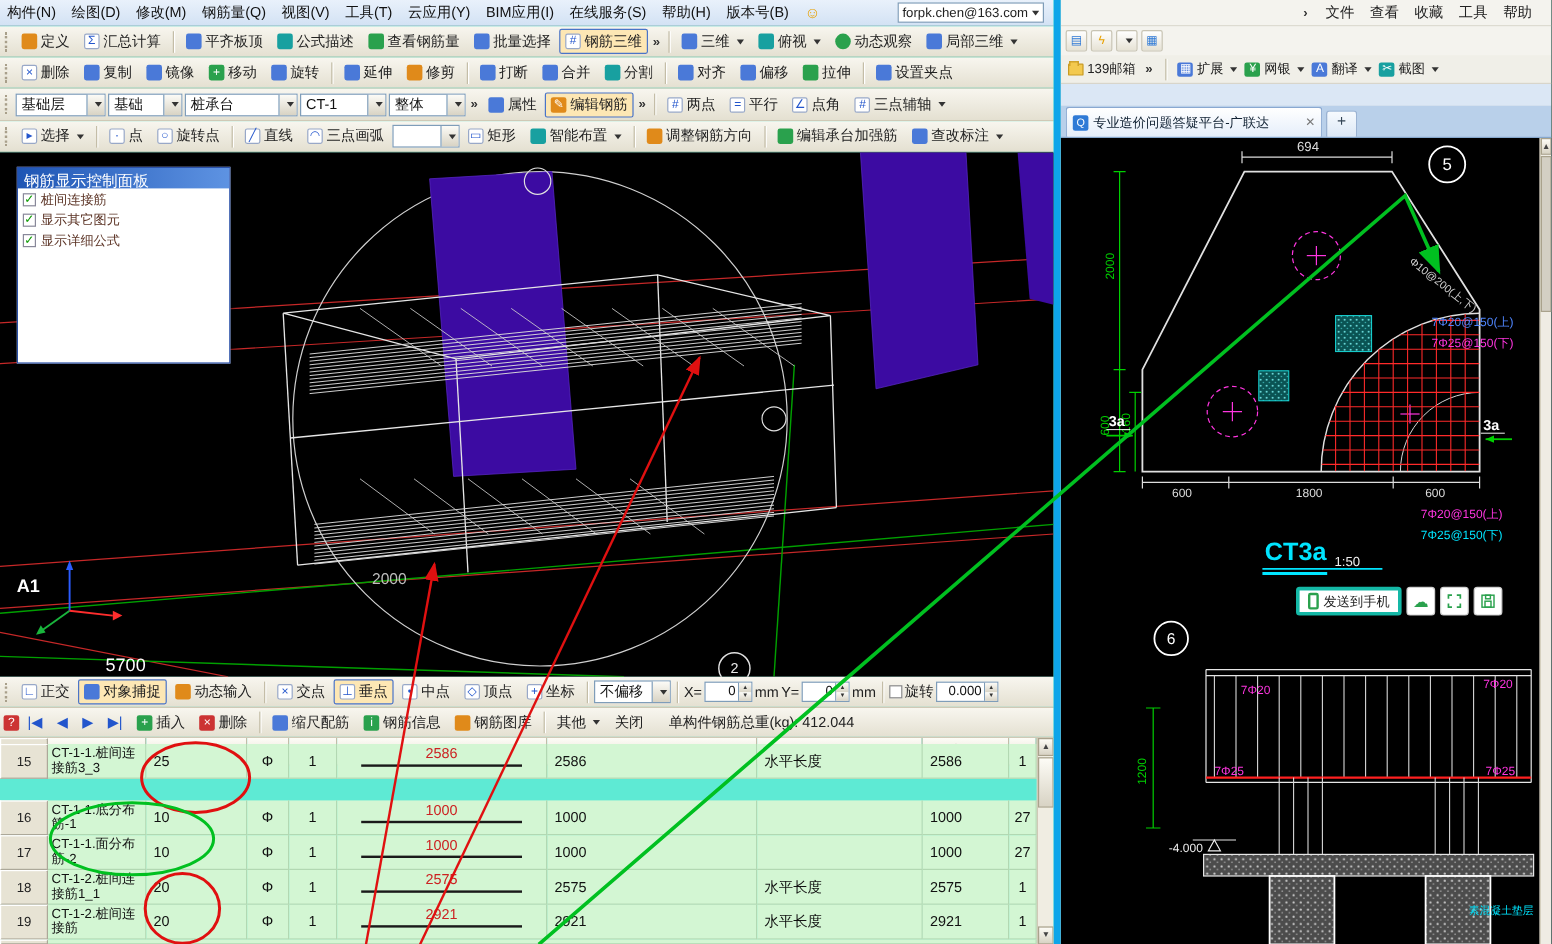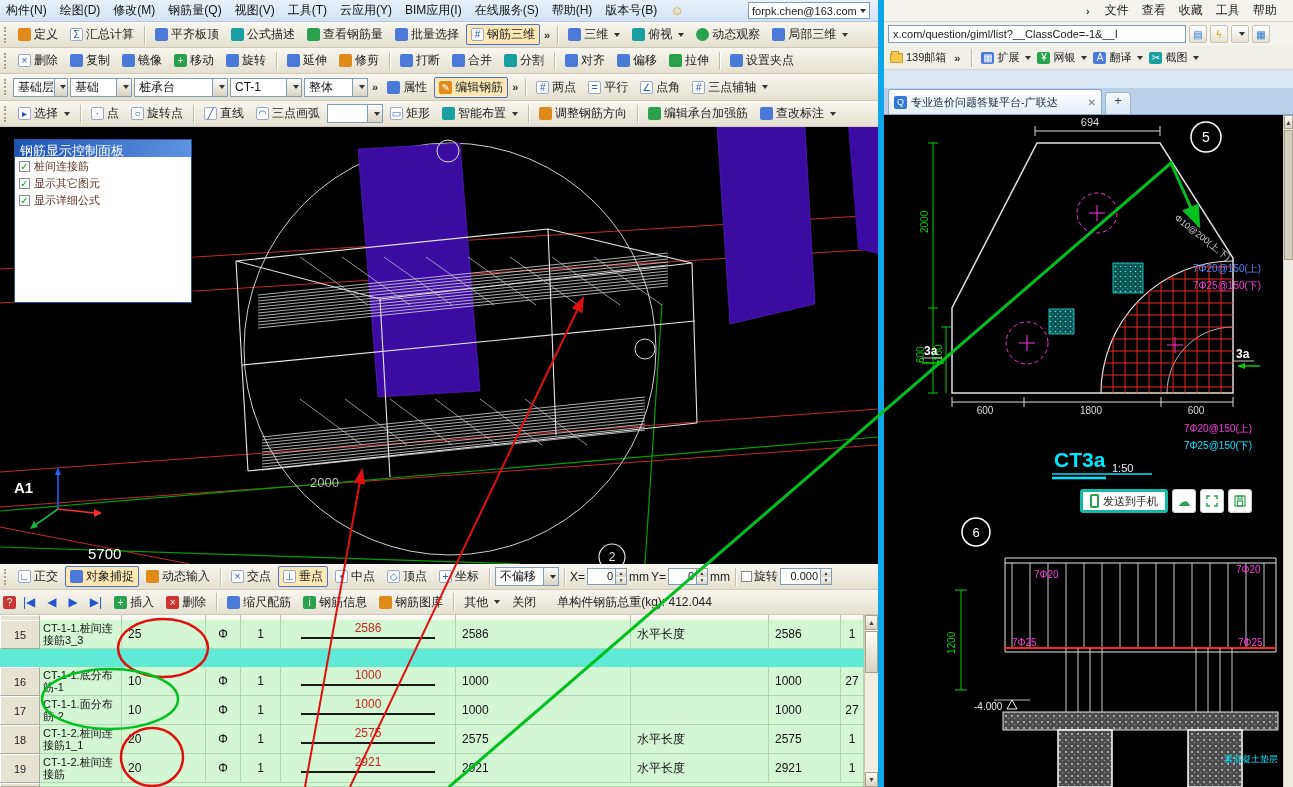--- a/index.html
+++ b/index.html
@@ -215,21 +215,21 @@
         </span>
       <span class="sep"></span>
       <span class="tbi">
           <span class="ic"></span>
           <span>设置夹点</span>
         </span>
     </div>
 
     <div class="bar" style="top:74px;height:27px">
       <span class="grip"></span>
-      <span class="combo" style="width:55px">
+      <span class="combo" style="width:75px">
           <span>基础层</span>
           <span class="dd">
             <span class="caret"></span>
           </span>
         </span>
       <span class="combo" style="width:62px">
           <span>基础</span>
           <span class="dd">
             <span class="caret"></span>
           </span>
@@ -660,21 +660,20 @@
   <div class="rwin">
     <div class="r-menu">
       <span class="chev">›</span>
       <span>文件</span>
       <span>查看</span>
       <span>收藏</span>
       <span>工具</span>
       <span>帮助</span>
     </div>
     <div class="r-addr">
-      <div class="addr-field">x.com/question/giml/list?__ClassCode=-1&amp;__I</div>
       <span class="mini" style="color:#2f7ad6">▤</span>
       <span class="mini" style="color:#e8a000">ϟ</span>
       <span class="mini">
           <span class="caret"></span>
         </span>
       <span class="mini" style="color:#2f7ad6">▦</span>
     </div>
     <div class="r-bm">
       <span class="bm-item">
           <span class="folder"></span>

